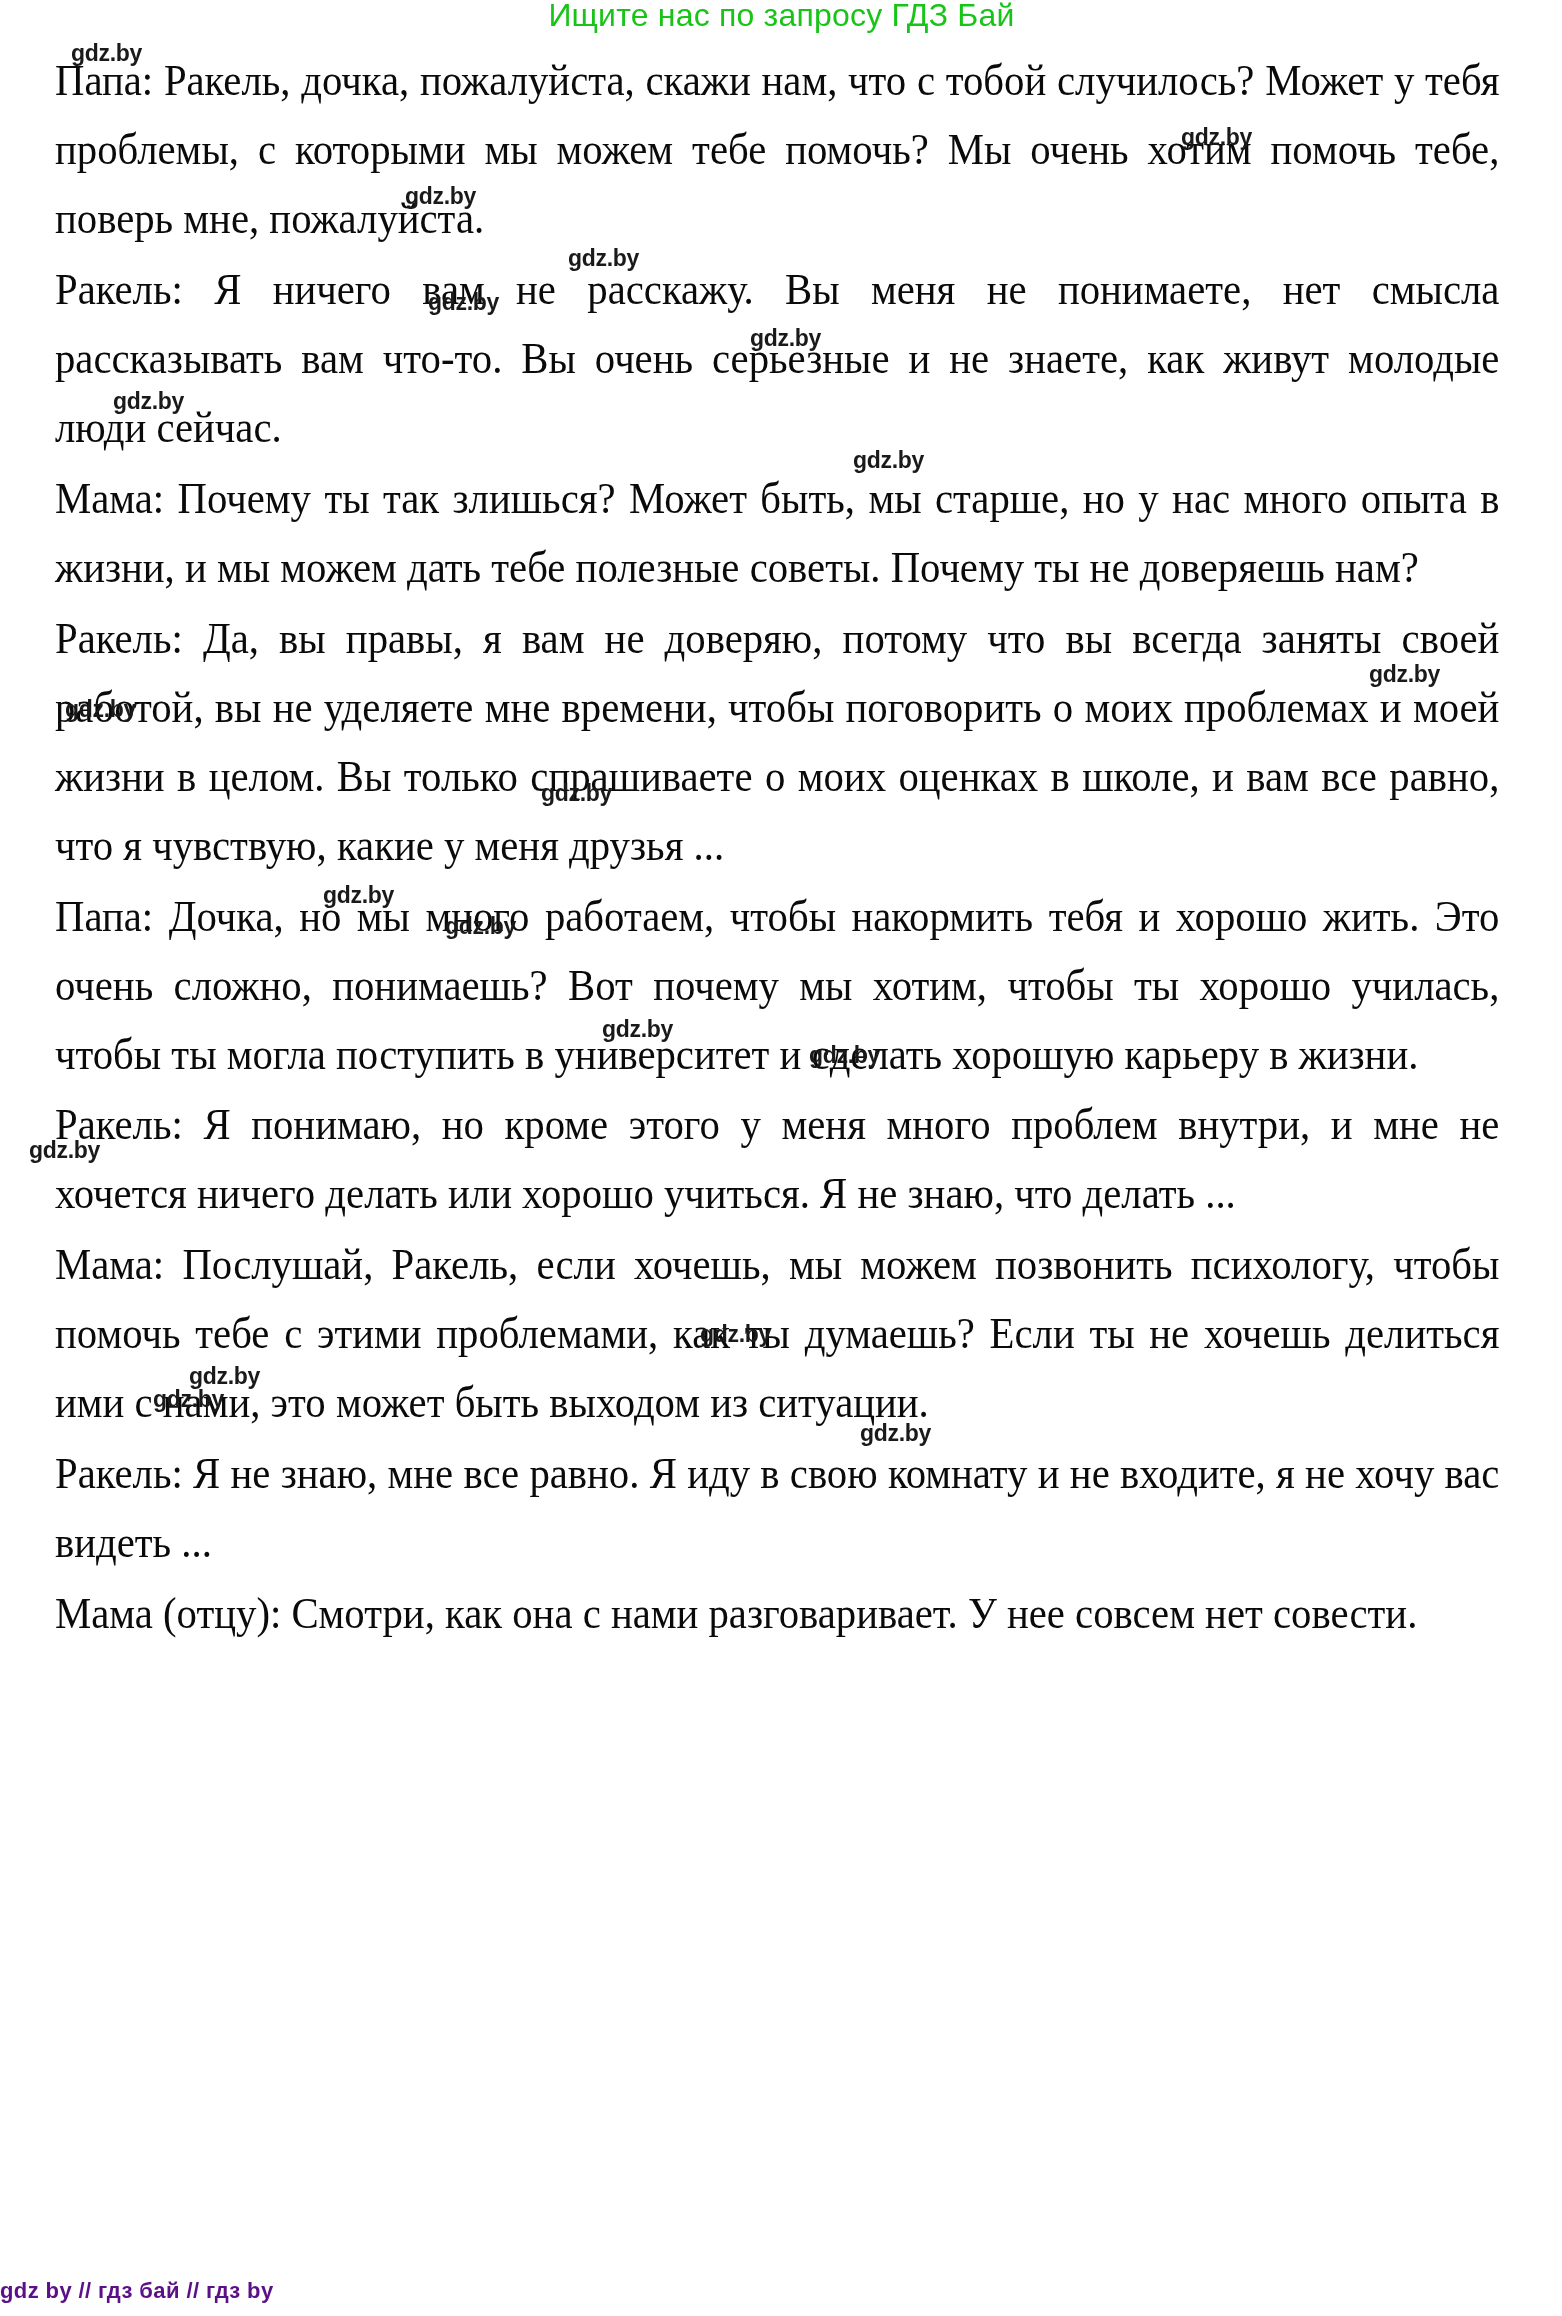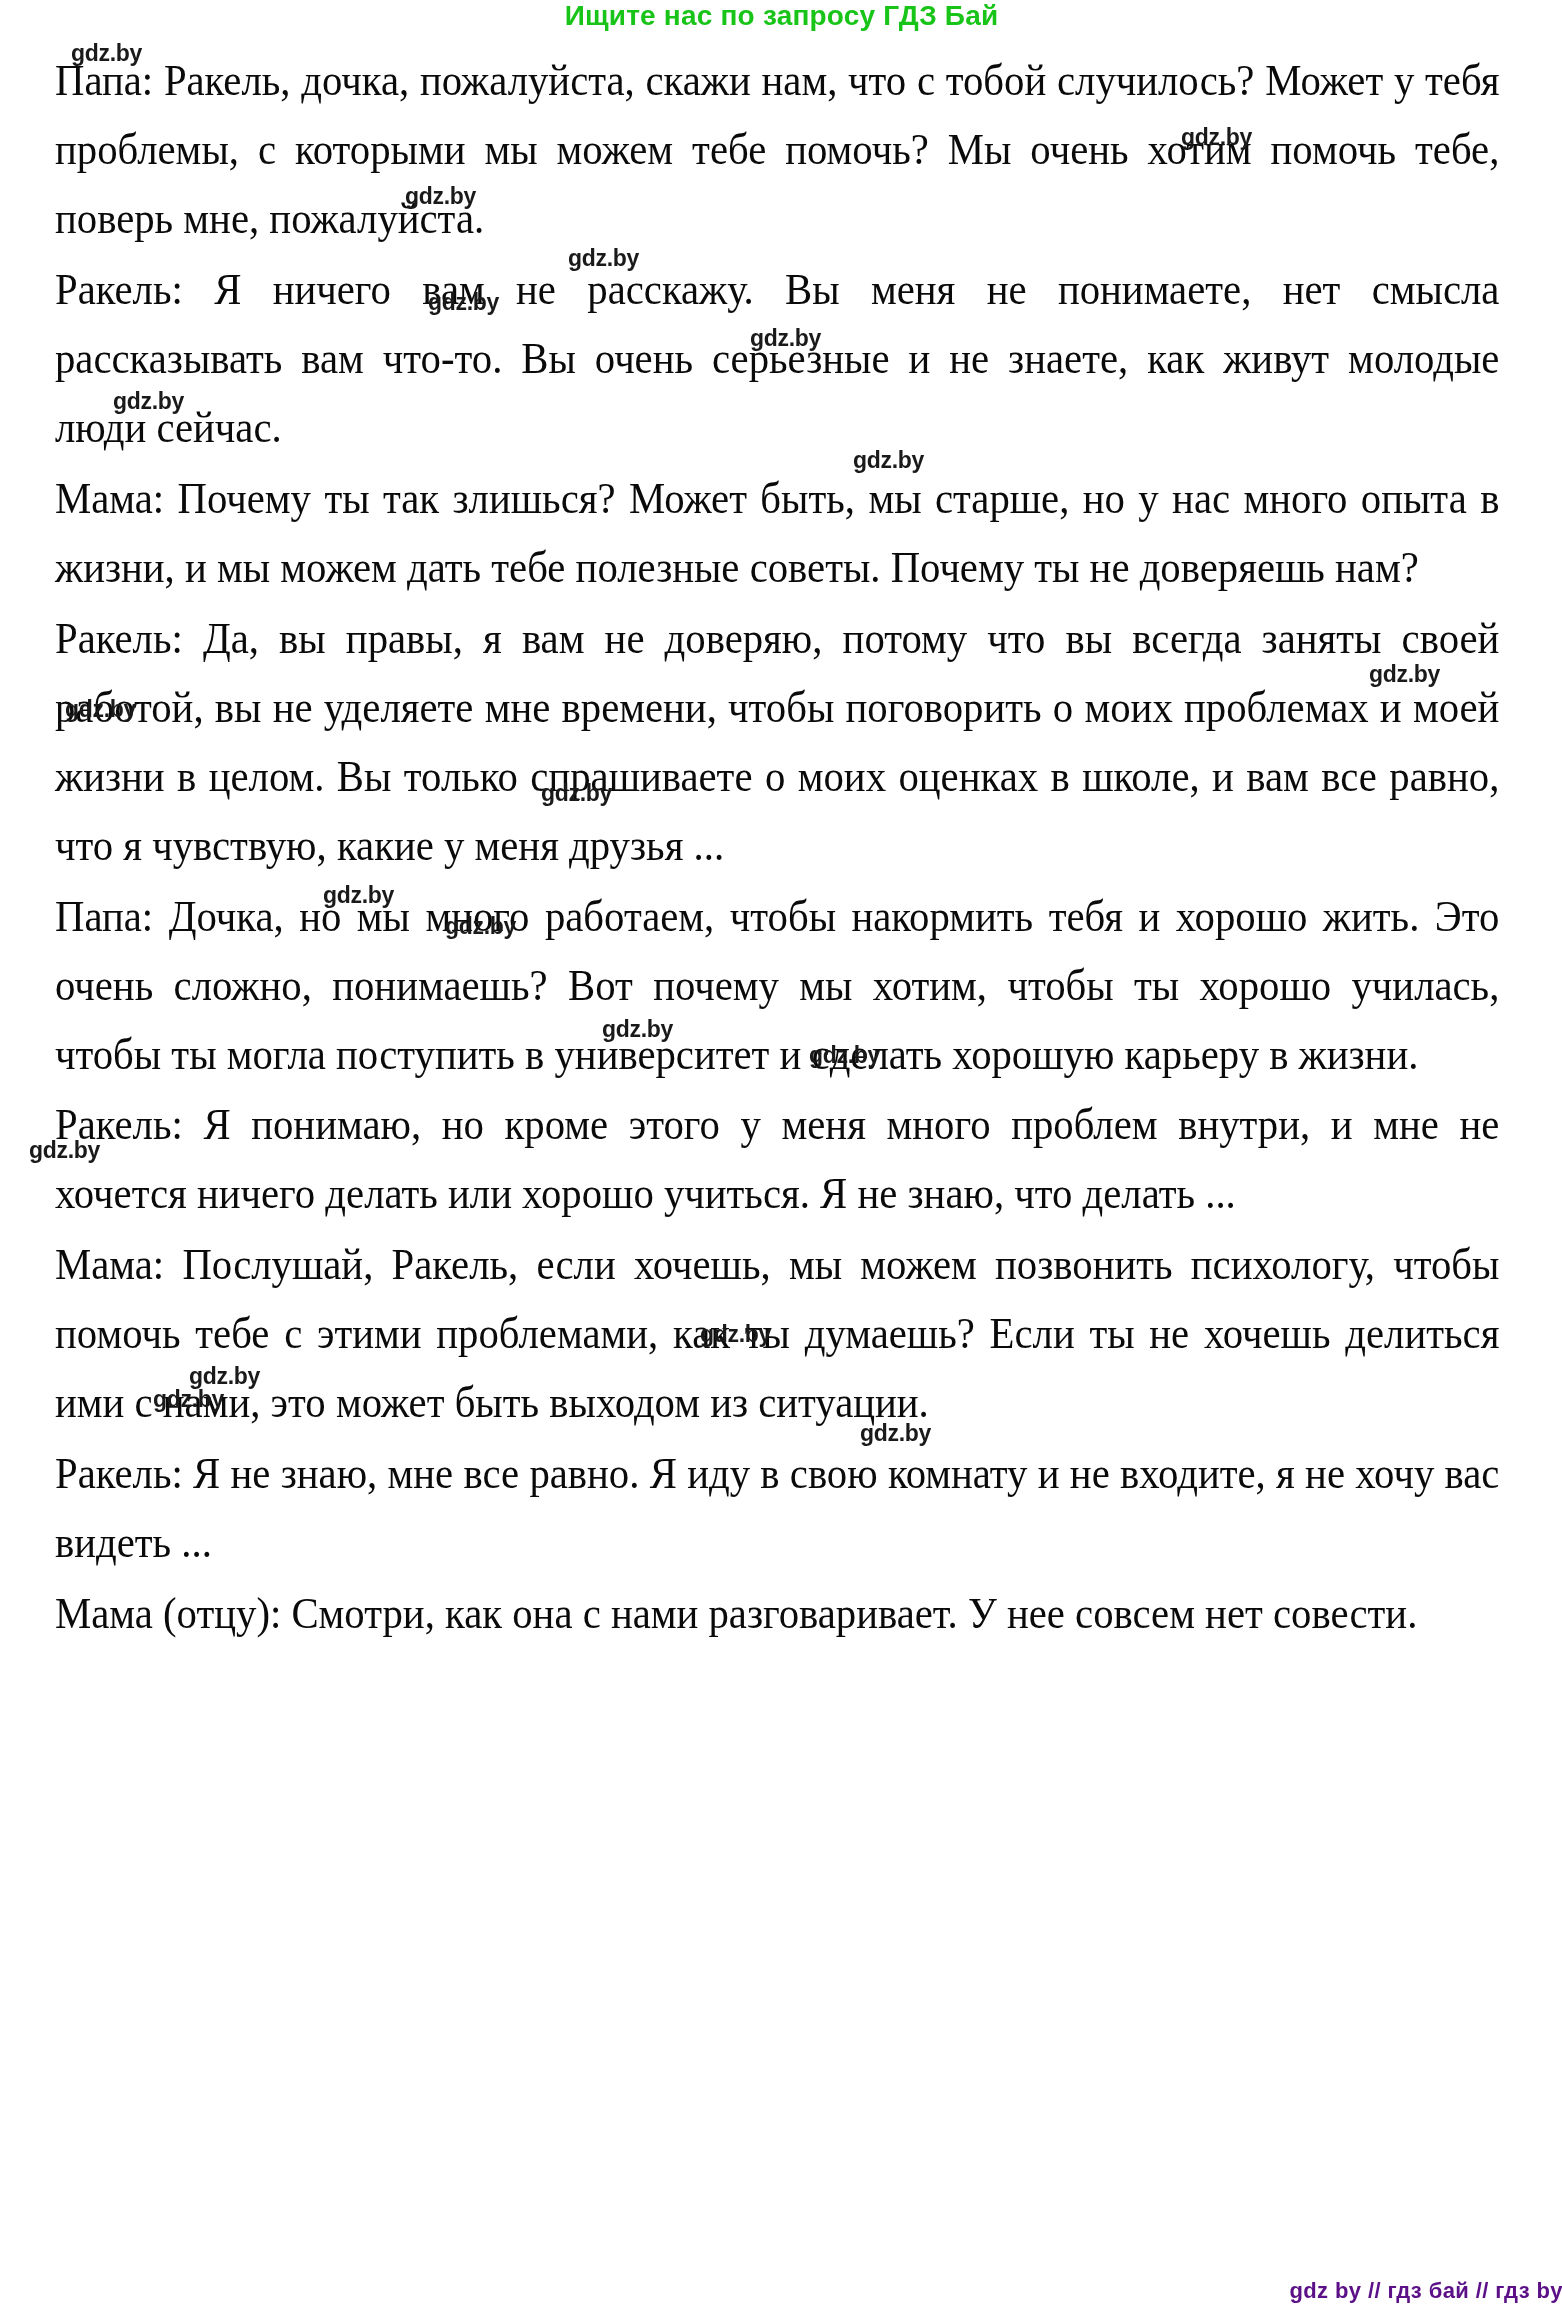--- a/index.html
+++ b/index.html
@@ -25,22 +25,22 @@
   }
 
   
   #promo-banner {
     position: absolute;
     top: 0px;
     left: 0;
     width: 100%;
     text-align: center;
     font-family: "Liberation Sans", "DejaVu Sans", sans-serif;
-    font-weight: bold;
-    font-size: 28px;
+    font-weight: normal;
+    font-size: 32px;
     line-height: 31px;
     color: #19c419;
     letter-spacing: 0.2px;
     white-space: nowrap;
   }
 
   
   #scan-body {
     position: absolute;
     left: 55px;
@@ -79,21 +79,21 @@
     letter-spacing: -0.3px;
     pointer-events: none;
   }
 
   
   #footer-links {
     position: absolute;
     left: 0;
     top: 2277px;
     width: 100%;
-    text-align: right;
+    text-align: left;
     font-family: "Liberation Sans", "DejaVu Sans", sans-serif;
     font-weight: bold;
     font-size: 22px;
     line-height: 27px;
     color: #5b1088;
     letter-spacing: 0.4px;
     white-space: nowrap;
   }
 </style>
 </head>

